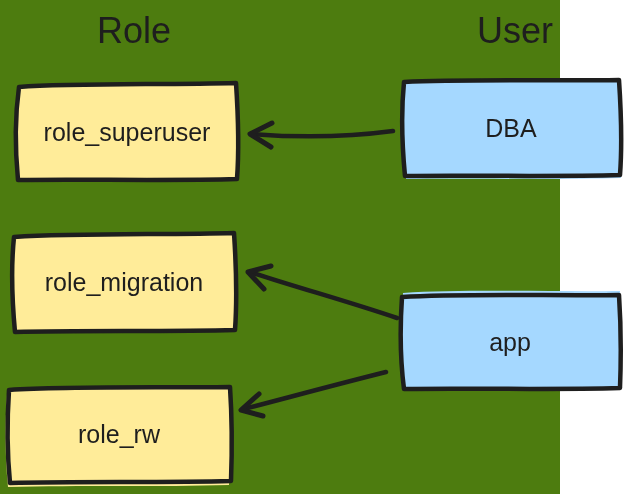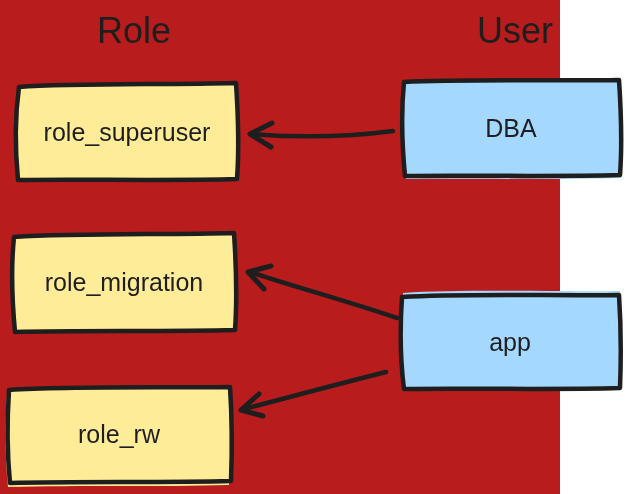--- a/index.html
+++ b/index.html
@@ -8,21 +8,21 @@
     background: #ffffff;
     width: 632px;
     height: 494px;
     overflow: hidden;
     font-family: "Liberation Sans", sans-serif;
   }
   .canvas {
     position: relative;
     width: 560px;
     height: 494px;
-    background: #b91c1c;
+    background: #4d7c0f;
   }
   svg { display: block; }
   .col-title {
     font-family: "Liberation Sans", sans-serif;
     font-size: 36px;
     font-weight: 400;
     fill: #1e1e1e;
     text-anchor: middle;
   }
   .node-label {

